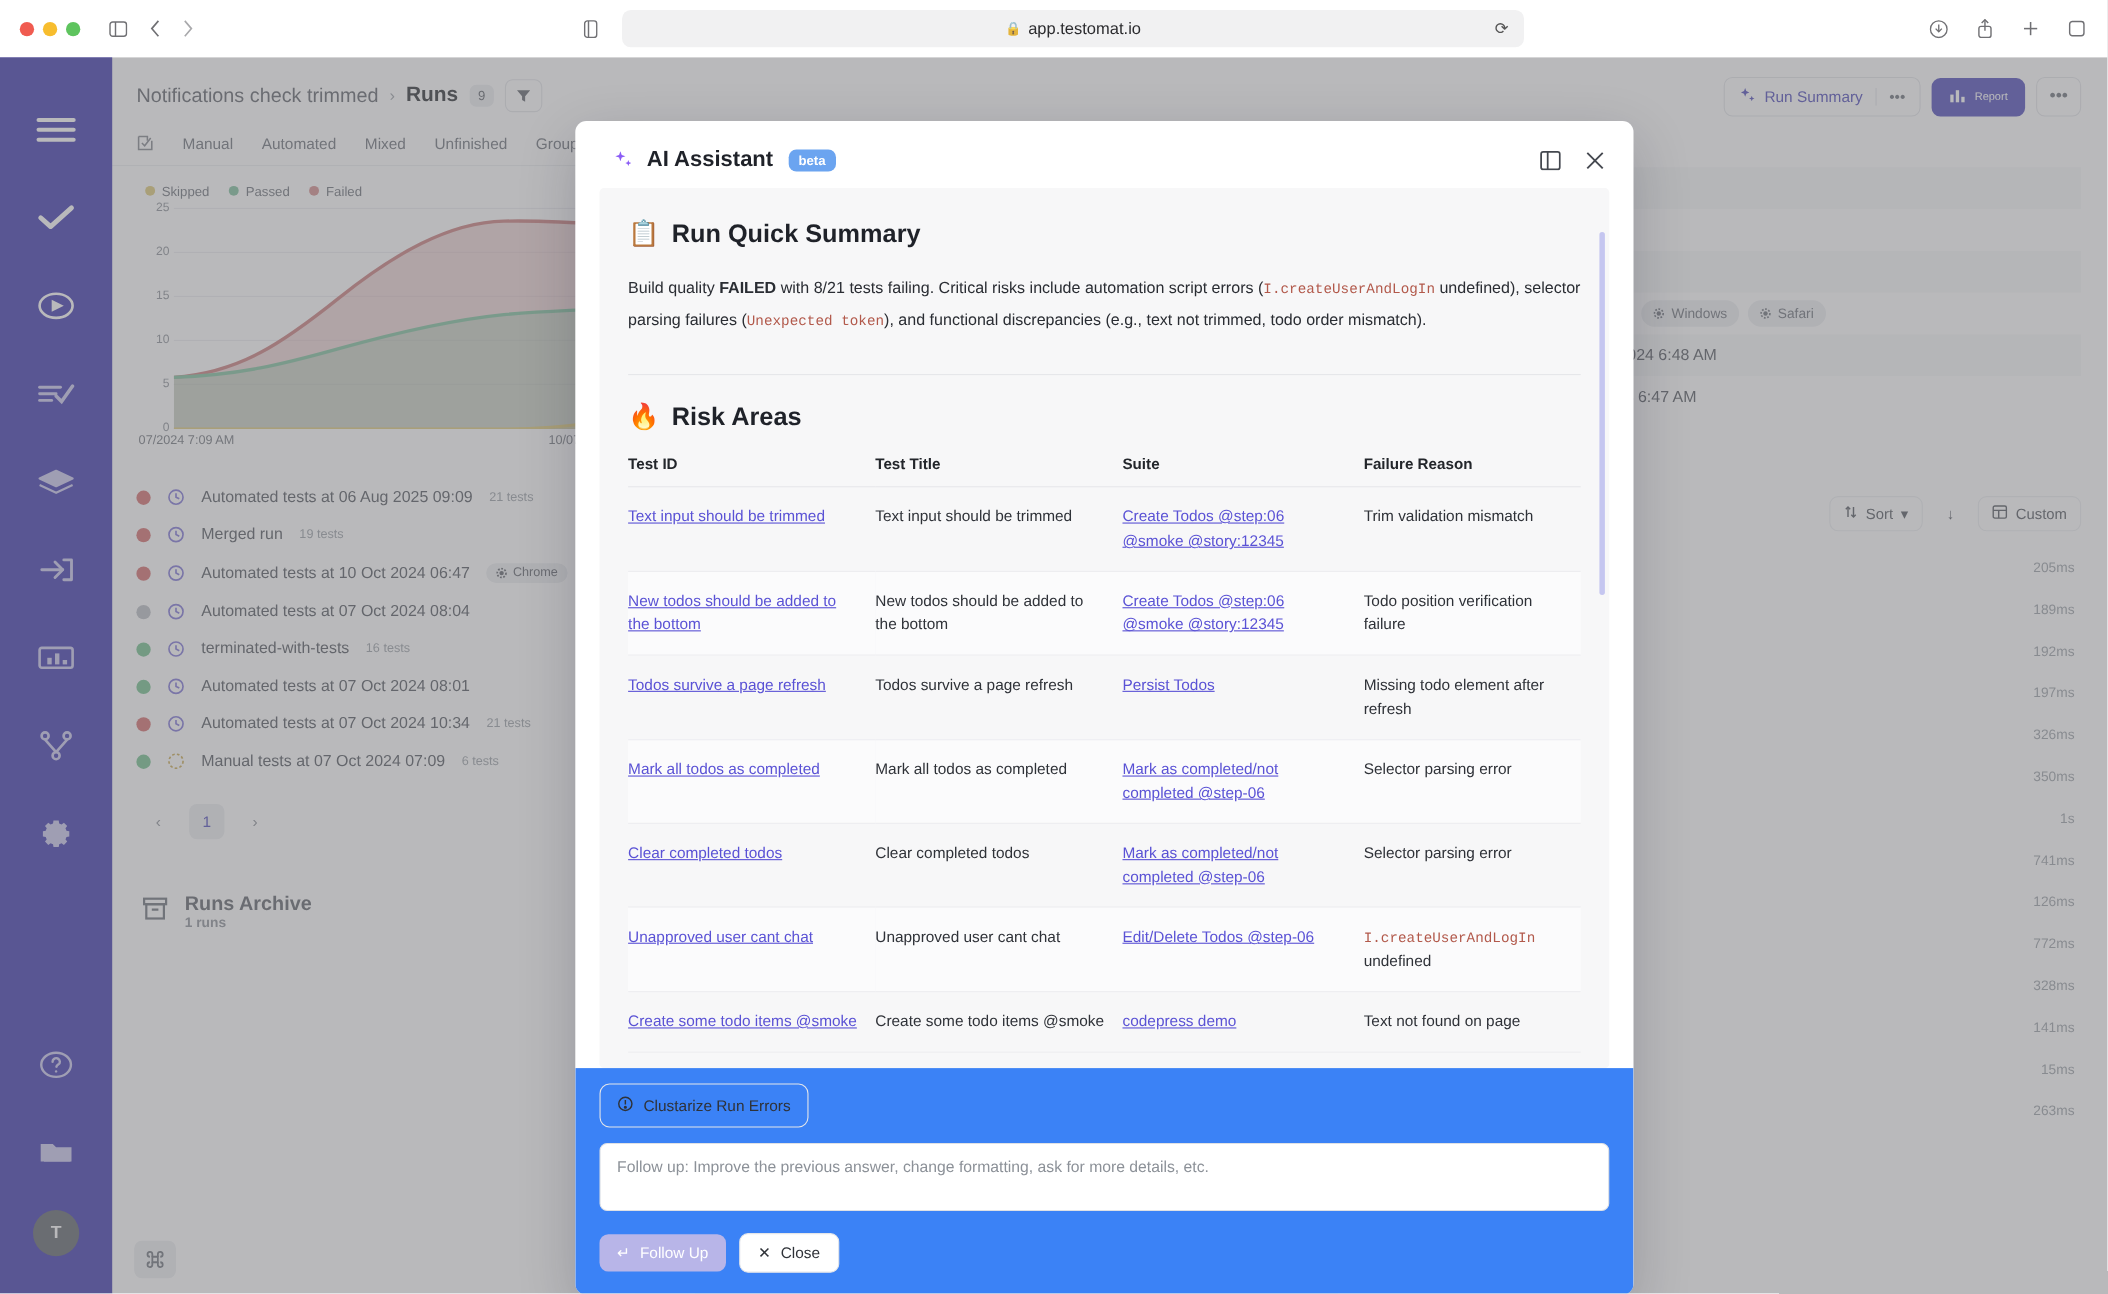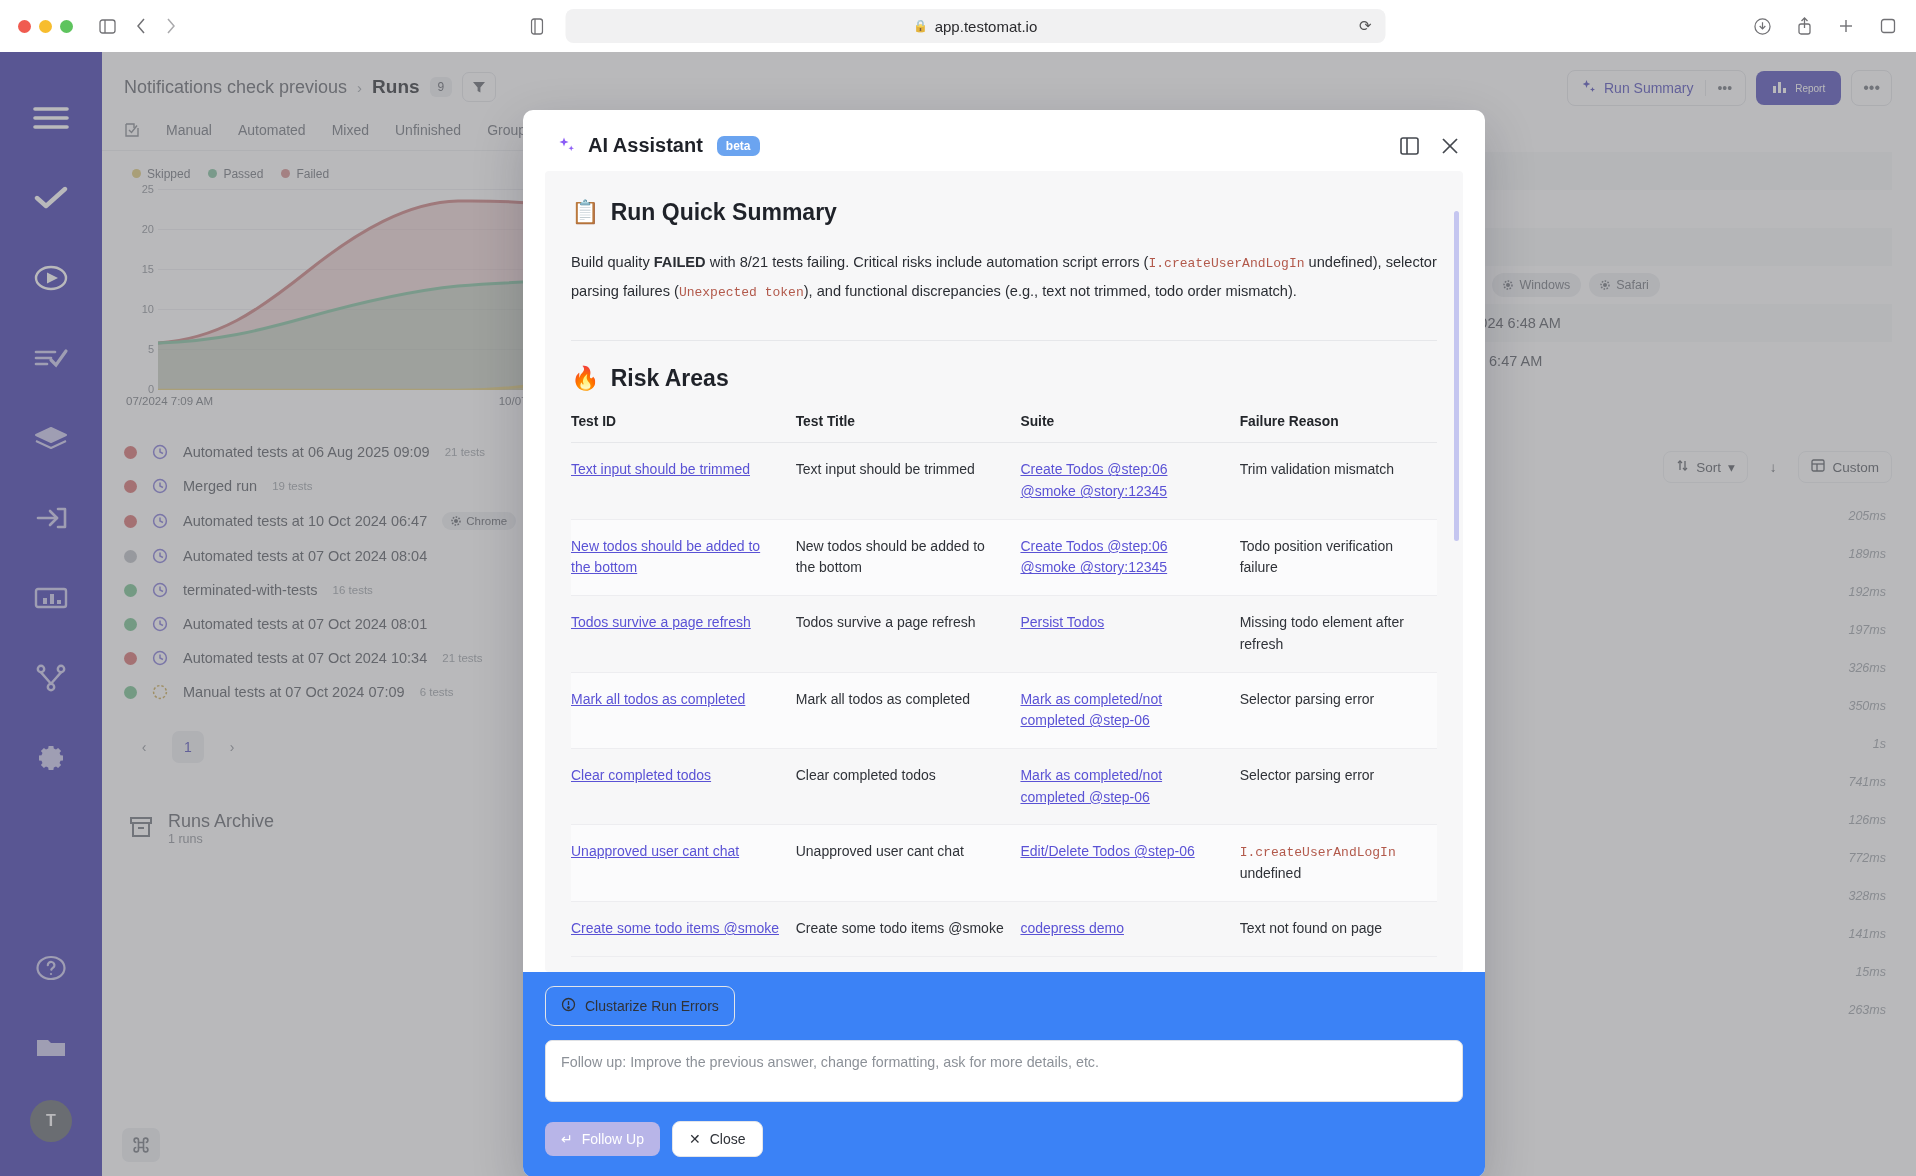--- a/index.html
+++ b/index.html
@@ -83,21 +83,21 @@
   .st { width:13px; height:13px; border-radius:50%; display:inline-block; flex-shrink:0;}
   .st.fail { background:#d46a6a; }
   .st.pass { background:#6fbf8b; }
   .st.skip { background:#b9bdc3; }
   .rtype { width:16px; height:16px; flex-shrink:0; color:#7b72d6; }
   .rcount { font-size:11.5px; color:#9aa0a6; }
   .chip { background:#eceef1; border-radius: 12px; font-size:11.5px; color:#5b5f66; padding: 3px 9px; display:flex; align-items:center; gap:5px;}
   .pager { display:flex; align-items:center; gap:12px; padding: 22px 0 0 26px; }
   .pg { width:32px; height:32px; border-radius:7px; display:flex; align-items:center; justify-content:center; font-size:14px; color:#8a8f96; }
   .pg.active { background:#eceef1; color:#4a46b8; }
-  .archive { display:flex; align-items:center; gap:14px; padding: 48px 0 0 26px; }
+  .archive { display:flex; align-items:center; gap:14px; padding: 48px 0 0 26px; font-weight: bold; }
   .arch-title { font-size:18px; color:#5b5f66; }
   .arch-sub { font-size:12.5px; color:#8a8f96; }
   .cmdkey { position:absolute; left: 20px; bottom: 14px; width:38px; height:34px; border-radius:7px; background:#eceef1;
             display:flex; align-items:center; justify-content:center; color:#6a6f77; }
 
   
   .rightcol { position:absolute; right:0; top:0; width: 700px; height:1124px; background:#fff; z-index:3; }
   .topbtns { display:flex; align-items:center; gap:10px; justify-content:flex-end; padding: 18px 24px 0 0; }
   .btn-outline { display:flex; align-items:center; gap:8px; border:1px solid #e3e5e9; border-radius:8px;
      font-size:14px; color:#4a46b8; padding: 8px 13px; }
@@ -111,21 +111,21 @@
   .meta-k { width: 150px; color:#8a8f96; padding-left: 12px;}
   .meta-v { color:#4e535a; display:flex; align-items:center; gap:8px;}
   .meta-v.failed { color:#c0564f; font-weight:700; letter-spacing:.3px; }
   .envchip { background:#eceef1; border-radius:14px; font-size:12.5px; color:#6a6f77; padding:5px 11px; display:flex; align-items:center; gap:6px;}
   .cmtbox { display:flex; align-items:center; gap:16px; border:1px solid #eceef1; border-radius:8px; width:62px;
        padding: 6px 10px; margin: 26px 0 0 36px; font-size:13px; color:#6a6f77; }
   .sortrow { display:flex; align-items:center; gap:10px; justify-content:flex-end; padding: 14px 24px 0 0; }
   .sortbtn { display:flex; align-items:center; gap:7px; border:1px solid #eceef1; border-radius:8px; padding:7px 12px; font-size:13.5px; color:#4e535a;}
   .tests { margin-top: 14px; }
   .test-row { display:flex; align-items:center; justify-content:space-between; height: 38px;
-     padding: 0 30px 0 36px; font-size:14.5px; color:#4e535a;font-style:italic;}
+     padding: 0 30px 0 36px; font-size:14.5px; color:#4e535a;}
   .test-dur { font-size:12.5px; color:#9aa0a6; }
 
   
   .modal {
     position:absolute; z-index: 60;
     left: 523px; top: 58px; width: 962px; height: 1067px;
     background:#fff; border-radius: 10px;
     box-shadow: 0 18px 52px rgba(20,20,40,.20);
     display:flex; flex-direction:column; overflow:hidden;
   }
@@ -321,21 +321,21 @@
       <svg width="34" height="26" viewBox="0 0 34 26" fill="#c9c6ef">
           <path d="M3 5h11l3 3h14v13H3z"></path>
           <rect x="6" y="9" width="24" height="12" fill="#c9c6ef"></rect>
         </svg>
     </div>
     <div class="avatar">T</div>
   </div>
 
   <div class="leftcol">
     <div class="crumbs">
-      <span class="crumb-proj">Notifications check previous</span>
+      <span class="crumb-proj">Notifications check trimmed</span>
       <span class="crumb-sep">›</span>
       <span class="crumb-cur">Runs</span>
       <span class="crumb-count">9</span>
       <span class="icon-btn">
         <svg width="14" height="14" viewBox="0 0 14 14" fill="#5b5f66">
             <polygon points="1,2 13,2 8.4,7.4 8.4,12.5 5.6,11 5.6,7.4"></polygon>
           </svg>
       </span>
     </div>
     <div class="tabs">

